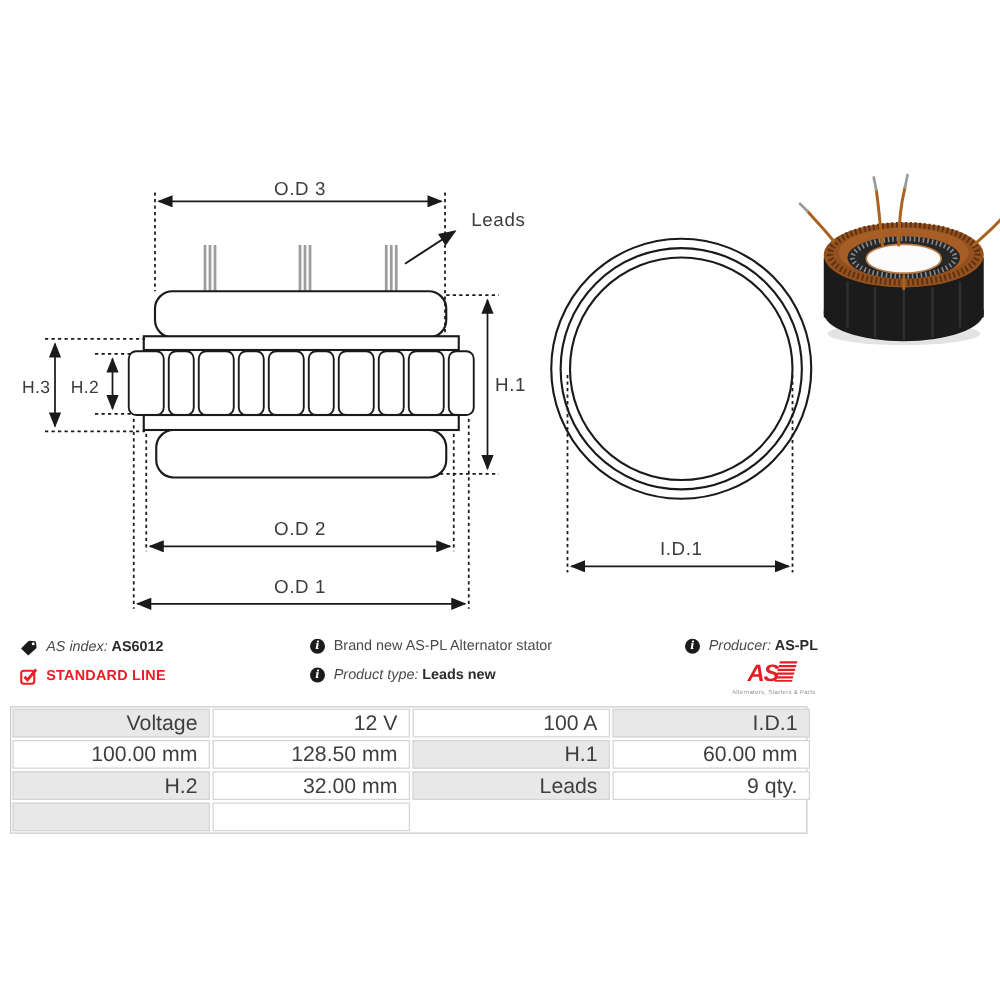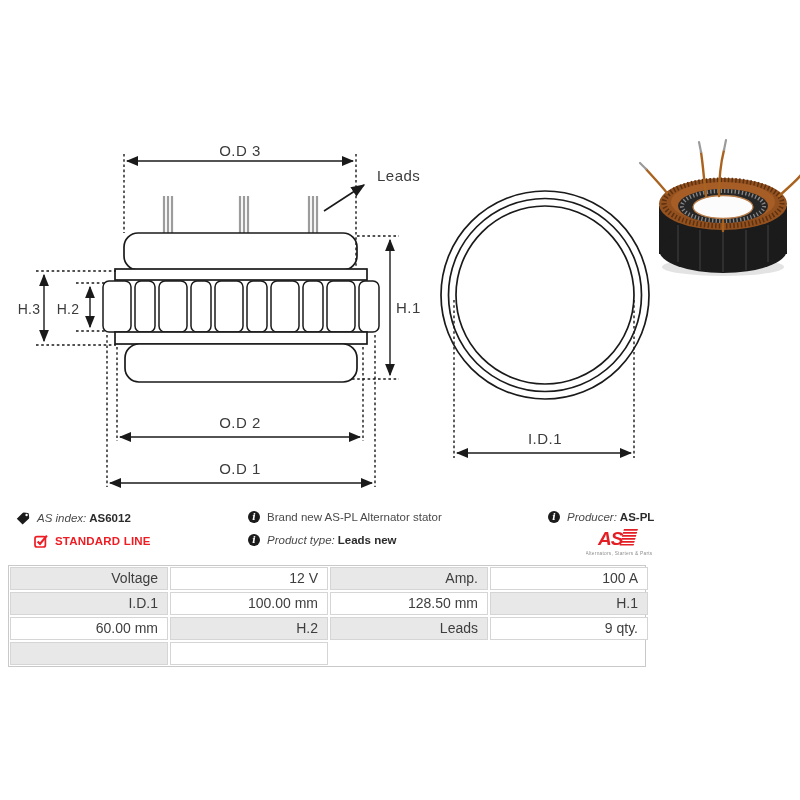--- a/index.html
+++ b/index.html
@@ -6,29 +6,29 @@
   body{width:800px;height:800px;position:relative;font-family:"Liberation Sans",sans-serif;overflow:hidden;}
   .abs{position:absolute;}
   svg text{font-family:"Liberation Sans",sans-serif;}
 
   
   #drawing{left:0;top:0;}
 
   
   .info-item{position:absolute;display:flex;align-items:center;gap:7px;font-size:11.5px;color:#4a4a4a;white-space:nowrap;}
   .info-item b{color:#2b2b2b;font-weight:bold;}
-  .red-line{color:#ee1c23;font-weight:bold;letter-spacing:.2px;margin-left:18px;}
+  .red-line{color:#ee1c23;font-weight:bold;letter-spacing:.2px;}
   .info-dot{width:12px;height:12px;border-radius:50%;background:#1b1b1b;color:#fff;display:flex;align-items:center;justify-content:center;flex:0 0 12px;
             font:italic bold 9px "DejaVu Serif",serif;line-height:1;}
   .lbl{margin-right:3px;font-style:italic;}
 
   
   .spec-table{position:absolute;left:8px;top:565px;width:638px;border:1px solid #c9c9c9;background:#fff;padding:1px;box-sizing:border-box;}
   .spec-grid{display:grid;grid-template-columns:158px 158px 158px 158px;gap:2px;}
-  .cell{height:21px;line-height:21px;font-size:14px;color:#3e3e3e;text-align:right;padding-right:9px;border:1px solid #d5d5d5;background:#fff;overflow:hidden;}
+  .cell{height:21px;line-height:21px;font-size:17px;color:#3e3e3e;text-align:right;padding-right:9px;border:1px solid #d5d5d5;background:#fff;overflow:hidden;}
   .cell.label{background:#e8e8e8;}
 </style>
 </head>
 <body>
 
 <svg id="drawing" class="abs" width="800" height="520" viewBox="0 0 800 520">
   <defs>
     <marker id="arr" viewBox="0 0 10 8" refX="9" refY="4" markerWidth="9" markerHeight="7" orient="auto-start-reverse">
       <path d="M0,0 L10,4 L0,8 Z" fill="#1a1a1a"></path>
     </marker>
@@ -203,29 +203,29 @@
     <polygon points="34,17 48,17 47.6,18.4 33.6,18.4"></polygon>
   </g>
   <text x="12" y="18" font-size="19" font-weight="bold" font-style="italic" fill="#e31e24" letter-spacing="-1">AS</text>
   <text x="33" y="28" text-anchor="middle" font-size="4.8" fill="#8f8f8f" letter-spacing="0.25">Alternators, Starters &amp; Parts</text>
 </svg>
 
 <div class="spec-table">
   <div class="spec-grid">
     <div class="cell label">Voltage</div>
     <div class="cell value">12 V</div>
-    <div class="cell label">Amp.</div>
     <div class="cell value">100 A</div>
 
     <div class="cell label">I.D.1</div>
     <div class="cell value">100.00 mm</div>
     <div class="cell value">128.50 mm</div>
 
     <div class="cell label">H.1</div>
     <div class="cell value">60.00 mm</div>
     <div class="cell label">H.2</div>
+    <div class="cell value">32.00 mm</div>
 
     <div class="cell label">Leads</div>
     <div class="cell value">9 qty.</div>
     <div class="cell label"></div>
     <div class="cell value"></div>
   </div>
 </div>
 
 </body></html>

